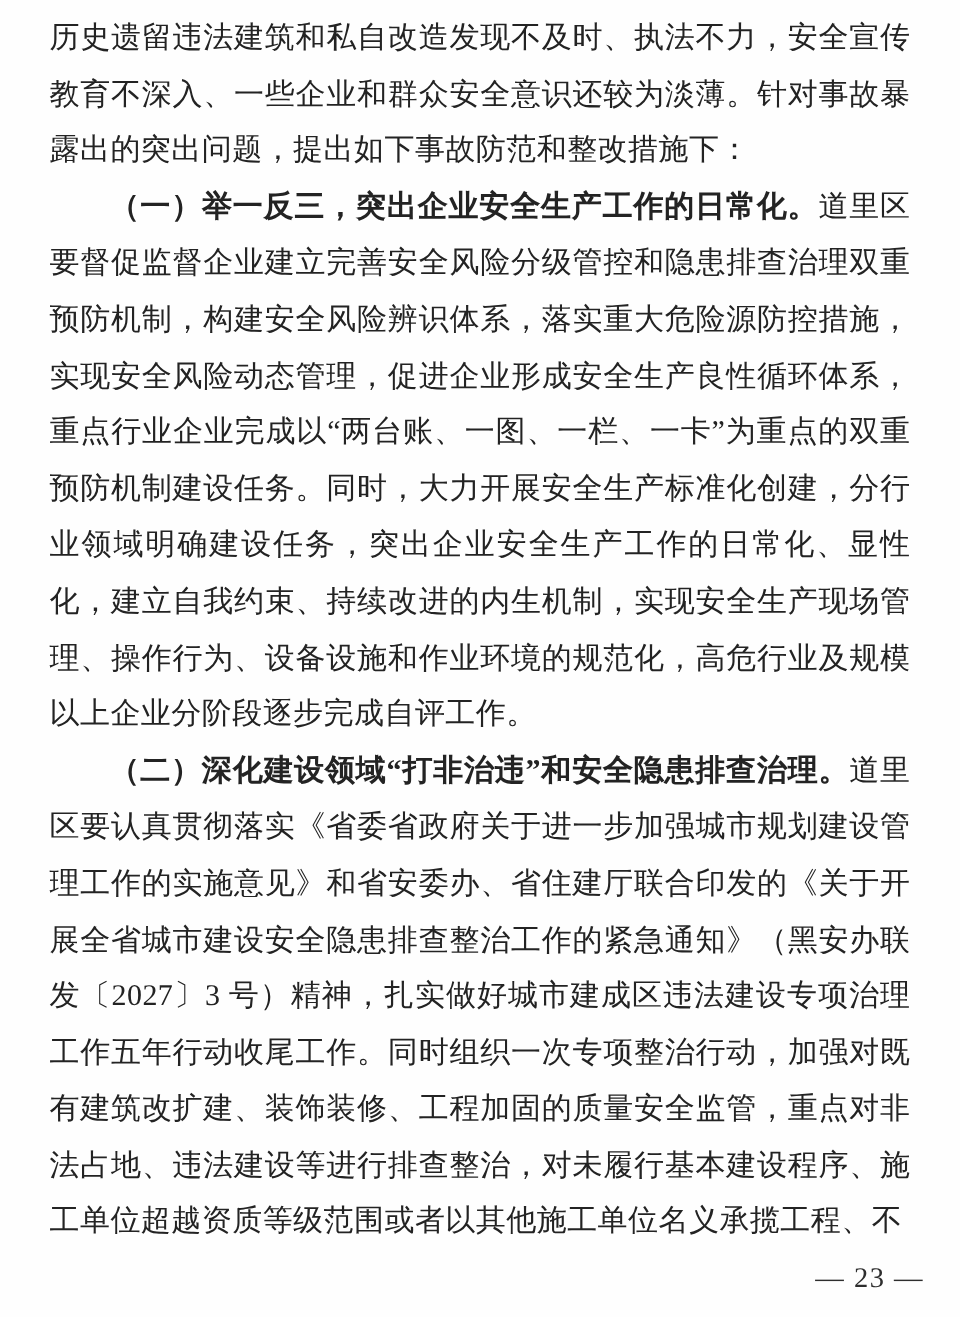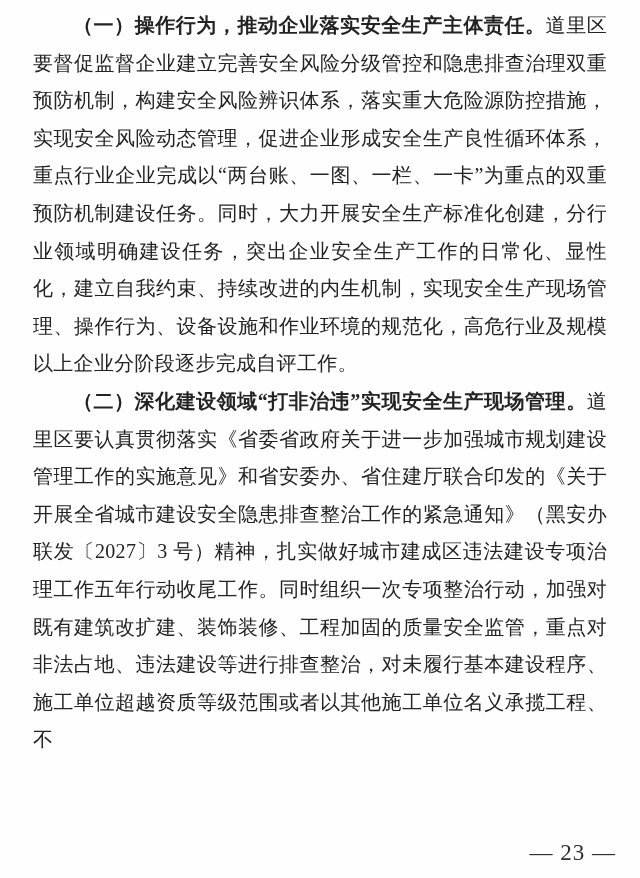--- a/index.html
+++ b/index.html
@@ -35,34 +35,35 @@
   p.para.indent {
     text-indent: 2em;
   }
   .run-bold {
     font-weight: bold;
   }
   .page-num {
     position: absolute;
     top: 841px;
     right: 24px;
-    font-size: 23px;
+    font-size: 19px;
     line-height: 24px;
     color: #2e2e2e;
     letter-spacing: 1px;
     font-family: "Liberation Serif", "DejaVu Serif", serif;
   }
 </style>
 </head>
 <body>
 
 <div class="page">
   <div class="content">
 
+    <p class="para"><span>历史遗留违法建筑和私自改造发现不及时、执法不力，安全宣传教育不深入、一些企业和群众安全意识还较为淡薄。针对事故暴露出的突出问题，提出如下事故防范和整改措施下：</span></p>
 
-    <p class="para indent"><span class="run-bold">（一）操作行为，推动企业落实安全生产主体责任。</span><span>道里区要督促监督企业建立完善安全风险分级管控和隐患排查治理双重预防机制，构建安全风险辨识体系，落实重大危险源防控措施，实现安全风险动态管理，促进企业形成安全生产良性循环体系，重点行业企业完成以“两台账、一图、一栏、一卡”为重点的双重预防机制建设任务。同时，大力开展安全生产标准化创建，分行业领域明确建设任务，突出企业安全生产工作的日常化、显性化，建立自我约束、持续改进的内生机制，实现安全生产现场管理、操作行为、设备设施和作业环境的规范化，高危行业及规模以上企业分阶段逐步完成自评工作。</span></p>
+    <p class="para indent"><span class="run-bold">（一）举一反三，突出企业安全生产工作的日常化。</span><span>道里区要督促监督企业建立完善安全风险分级管控和隐患排查治理双重预防机制，构建安全风险辨识体系，落实重大危险源防控措施，实现安全风险动态管理，促进企业形成安全生产良性循环体系，重点行业企业完成以“两台账、一图、一栏、一卡”为重点的双重预防机制建设任务。同时，大力开展安全生产标准化创建，分行业领域明确建设任务，突出企业安全生产工作的日常化、显性化，建立自我约束、持续改进的内生机制，实现安全生产现场管理、操作行为、设备设施和作业环境的规范化，高危行业及规模以上企业分阶段逐步完成自评工作。</span></p>
 
-    <p class="para indent"><span class="run-bold">（二）深化建设领域“打非治违”实现安全生产现场管理。</span><span>道里区要认真贯彻落实《省委省政府关于进一步加强城市规划建设管理工作的实施意见》和省安委办、省住建厅联合印发的《关于开展全省城市建设安全隐患排查整治工作的紧急通知》（黑安办联发〔2027〕3 号）精神，扎实做好城市建成区违法建设专项治理工作五年行动收尾工作。同时组织一次专项整治行动，加强对既有建筑改扩建、装饰装修、工程加固的质量安全监管，重点对非法占地、违法建设等进行排查整治，对未履行基本建设程序、施工单位超越资质等级范围或者以其他施工单位名义承揽工程、不</span></p>
+    <p class="para indent"><span class="run-bold">（二）深化建设领域“打非治违”和安全隐患排查治理。</span><span>道里区要认真贯彻落实《省委省政府关于进一步加强城市规划建设管理工作的实施意见》和省安委办、省住建厅联合印发的《关于开展全省城市建设安全隐患排查整治工作的紧急通知》（黑安办联发〔2027〕3 号）精神，扎实做好城市建成区违法建设专项治理工作五年行动收尾工作。同时组织一次专项整治行动，加强对既有建筑改扩建、装饰装修、工程加固的质量安全监管，重点对非法占地、违法建设等进行排查整治，对未履行基本建设程序、施工单位超越资质等级范围或者以其他施工单位名义承揽工程、不</span></p>
 
   </div>
 
   <div class="page-num">— 23 —</div>
 </div>
 
 </body></html>

